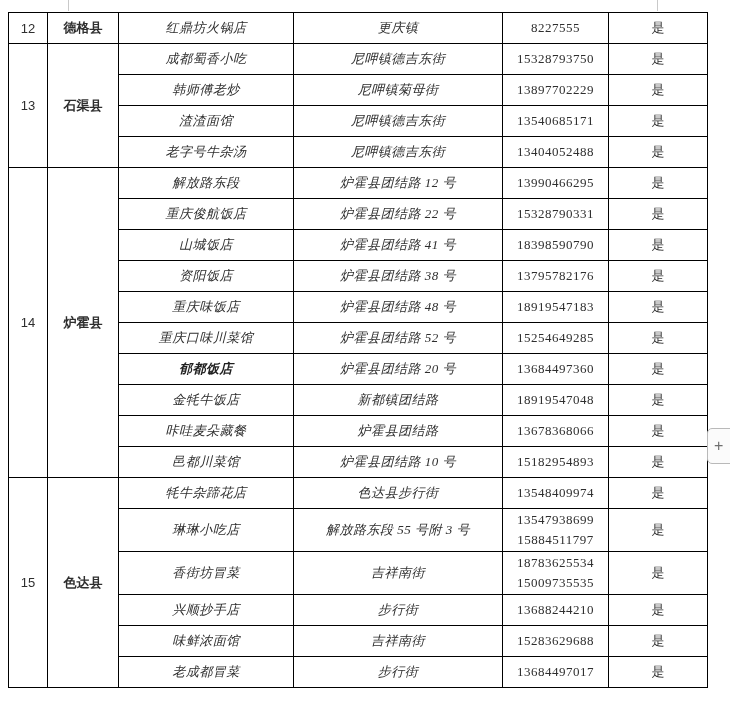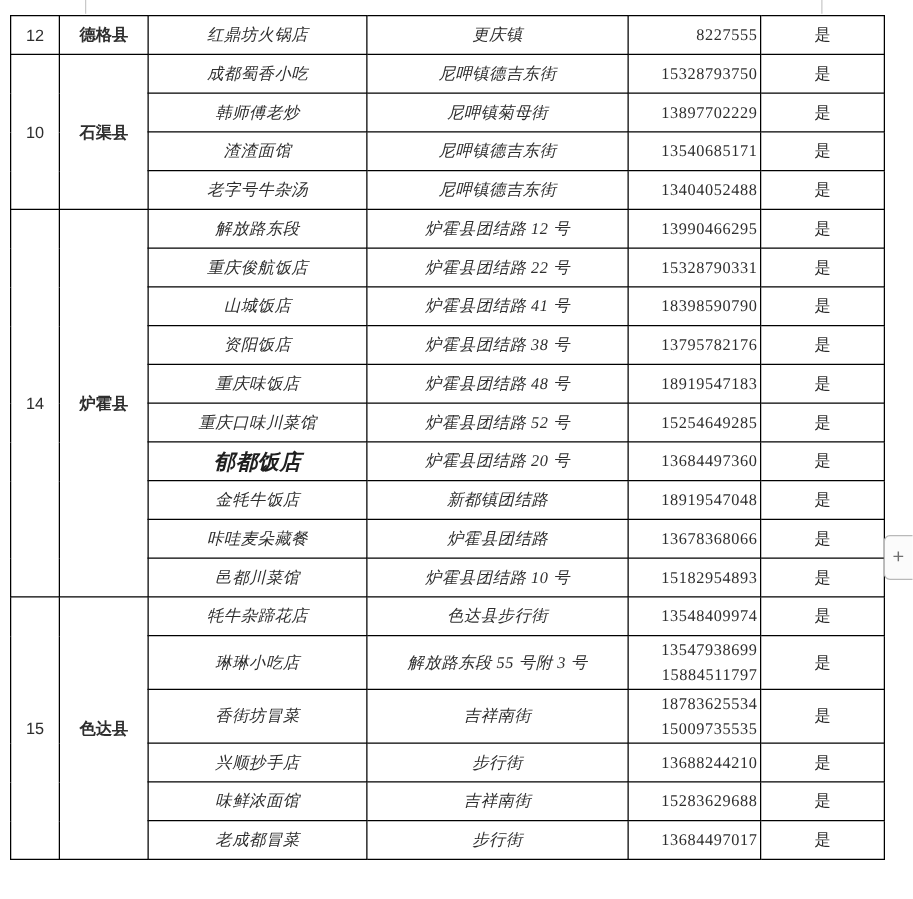--- a/index.html
+++ b/index.html
@@ -41,29 +41,29 @@
   td.county-cell {
     font-weight: bold;
     font-size: 13.5px;
     color: #222222;
     margin-top: 15px;
   }
   td.name-cell, td.addr-cell { letter-spacing: 0.5px; font-style: italic; }
   td.name-cell.bold {
     font-weight: bold;
     font-family: "Liberation Sans", "DejaVu Sans", sans-serif;
-    font-size: 17px;
+    font-size: 13px;
     color: #1f1f1f;
   }
   td.phone-cell {
     font-size: 13.5px;
     letter-spacing: 0.5px;
     color: #2a2a2a;
   }
-  td.phone-cell .phone-line { line-height: 20px; text-align: right; }
+  td.phone-cell .phone-line { line-height: 20px; }
   td.open-cell { font-size: 13px; }
   .plus-btn {
     position: absolute;
     left: 707px; top: 428px;
     width: 30px; height: 36px;
     border: 1px solid #b9b9b9;
     border-radius: 5px;
     background: #fbfbfb;
     color: #6f6f6f;
     font-size: 16px;
@@ -94,21 +94,21 @@
         <td class="no-cell">12</td>
         <td class="county-cell">德格县</td>
         <td class="name-cell">红鼎坊火锅店</td>
         <td class="addr-cell">更庆镇</td>
         <td class="phone-cell">
           <div class="phone-line">8227555</div>
         </td>
         <td class="open-cell">是</td>
       </tr>
       <tr>
-        <td class="no-cell" rowspan="4">10</td>
+        <td class="no-cell" rowspan="4">13</td>
         <td class="county-cell" rowspan="4">石渠县</td>
         <td class="name-cell">成都蜀香小吃</td>
         <td class="addr-cell">尼呷镇德吉东街</td>
         <td class="phone-cell">
           <div class="phone-line">15328793750</div>
         </td>
         <td class="open-cell">是</td>
       </tr>
       <tr>
         <td class="name-cell">韩师傅老炒</td>

